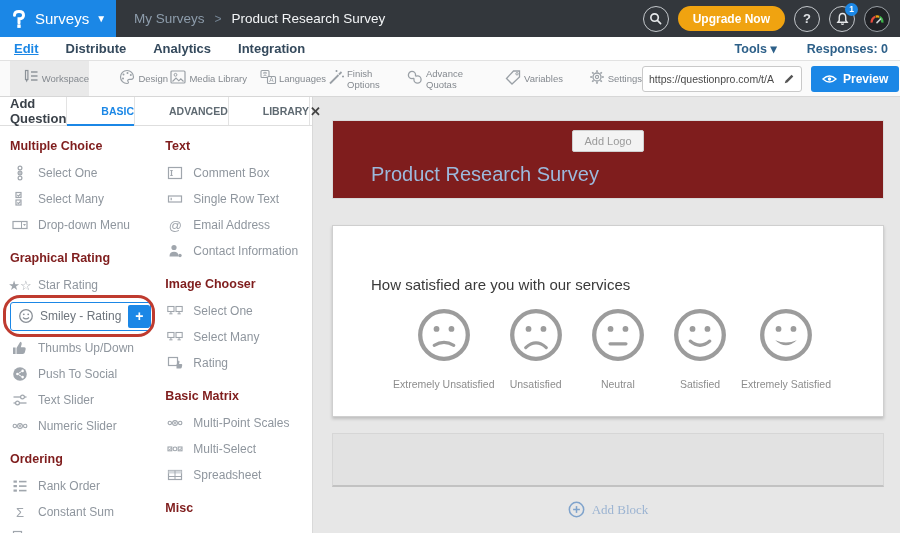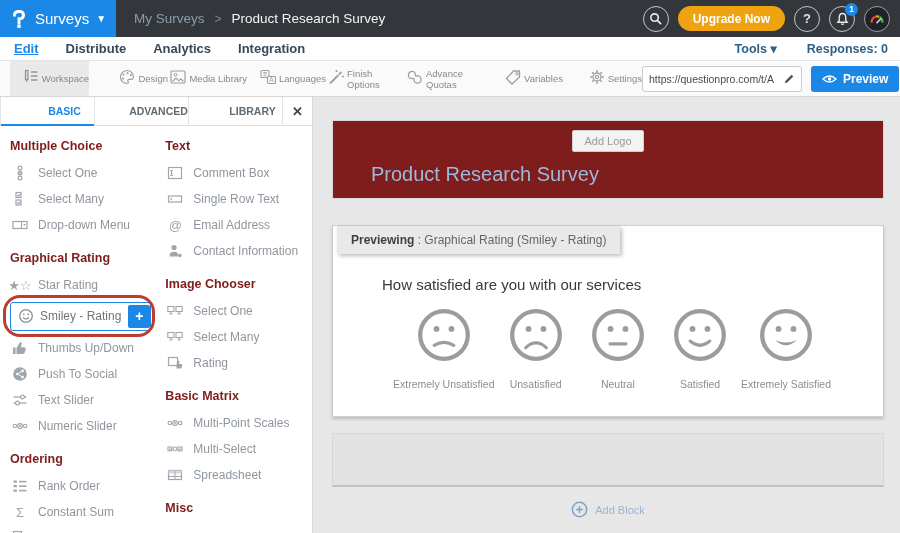--- a/index.html
+++ b/index.html
@@ -91,30 +91,30 @@
   .survey-header { height:79px; background:#7f1d1d; border:1px solid #dadada; position:relative; }
   .add-logo { display:block; margin:9px auto 0 auto; padding:4px 11px; background:#f3f3f3;
     border:1px solid #cfcfcf; border-radius:2px; color:#9a9a9a; font-size:11px;
     font-family:inherit; cursor:pointer; }
   .survey-title { position:absolute; left:38px; bottom:12px; font-size:20px; color:#9cb9dc; }
   .preview-card { margin-top:26px; height:192px; background:#fff; border:1px solid #cfcfcf;
     box-shadow:0 2px 3px rgba(0,0,0,0.18); position:relative; }
   .preview-tab { position:absolute; top:0; left:4px; background:#e9e9e9; padding:7px 14px;
     font-size:12px; color:#666; box-shadow:2px 2px 4px rgba(0,0,0,0.25); white-space:nowrap; }
   .preview-tab b { color:#3f3f3f; }
-  .question-text { padding:50px 0 0 49px; font-size:15px; color:#3a3a3a; }
+  .question-text { padding:50px 0 0 38px; font-size:15px; color:#3a3a3a; }
   .smiley-row { display:flex; justify-content:space-between; padding:14px 52px 0 60px; }
   .smiley-cell { display:flex; flex-direction:column; align-items:center; width:110px;
     cursor:pointer; }
   .smiley-label { margin-top:11px; font-size:10.5px; color:#8d8d8d; white-space:nowrap; }
   .block-footer { margin-top:16px; height:54px; background:#e2e2e2; border:1px solid #d6d6d6;
     border-bottom:2px solid #c2c2c2; }
   .add-block { margin-top:14px; display:flex; align-items:center; justify-content:center; gap:7px;
     cursor:pointer; }
-  .add-block-label { font-size:11px; color:#9cb4d2; }
+  .add-block-label { font-size:13px; color:#9cb4d2;font-family:Liberation Serif, serif; }
 </style>
 </head>
 <body>
 
 <div class="topbar">
   <div class="logo-block">
     <span class="logo-glyph">
       <svg width="18" height="20" viewBox="0 0 18 20">
           <path d="M4.5 6.2 Q4.5 2.5 9 2.5 Q13.5 2.5 13.5 6.2 Q13.5 9.8 9 9.8 L9 14" fill="none" stroke="#fff" stroke-width="3" stroke-linecap="round"></path>
           <rect x="7.3" y="15.5" width="3.4" height="3.4" fill="#fff"></rect>
@@ -266,20 +266,21 @@
           <circle cx="8" cy="5" r="1.8" fill="#fff"></circle>
         </svg>
       <span>Preview</span>
     </button>
   </div>
 </div>
 
 <div class="content">
   <div class="sidebar">
     <div class="sb-header">
+      <span class="sb-title">Add Question</span>
       <span id="sb-tabs" style="display:flex; flex:1">
           <span class="sb-tab active">BASIC</span>
           <span class="sb-tab">ADVANCED</span>
           <span class="sb-tab">LIBRARY</span>
         </span>
       <span class="sb-close">✕</span>
     </div>
     <div class="sb-body" id="sidebar-columns">
         <div class="sb-col">
           <div class="sb-section">
@@ -534,21 +535,20 @@
       </div>
   </div>
 
   <div class="main">
     <div class="survey-header">
       <button class="add-logo">Add Logo</button>
       <div class="survey-title">Product Research Survey</div>
     </div>
 
     <div class="preview-card">
-      <div class="preview-tab"><b>Previewing</b><span> : Graphical Rating (Smiley - Rating)</span></div>
       <div class="question-text">How satisfied are you with our services</div>
       <div class="smiley-row" id="smiley-row">
           <div class="smiley-cell">
             <span><svg width="56" height="56" viewBox="0 0 60 60">
     <circle cx="30" cy="30" r="25.5" fill="none" stroke="#9c9c9c" stroke-width="4.6"></circle>
     <circle cx="22" cy="23.5" r="3.1" fill="#9c9c9c"></circle>
     <circle cx="38" cy="23.5" r="3.1" fill="#9c9c9c"></circle>
     <path d="M19.5 41 Q30 35 40.5 41" fill="none" stroke="#9c9c9c" stroke-width="3.4" stroke-linecap="round"></path>
               </svg></span>
             <span class="smiley-label">Extremely Unsatisfied</span>

